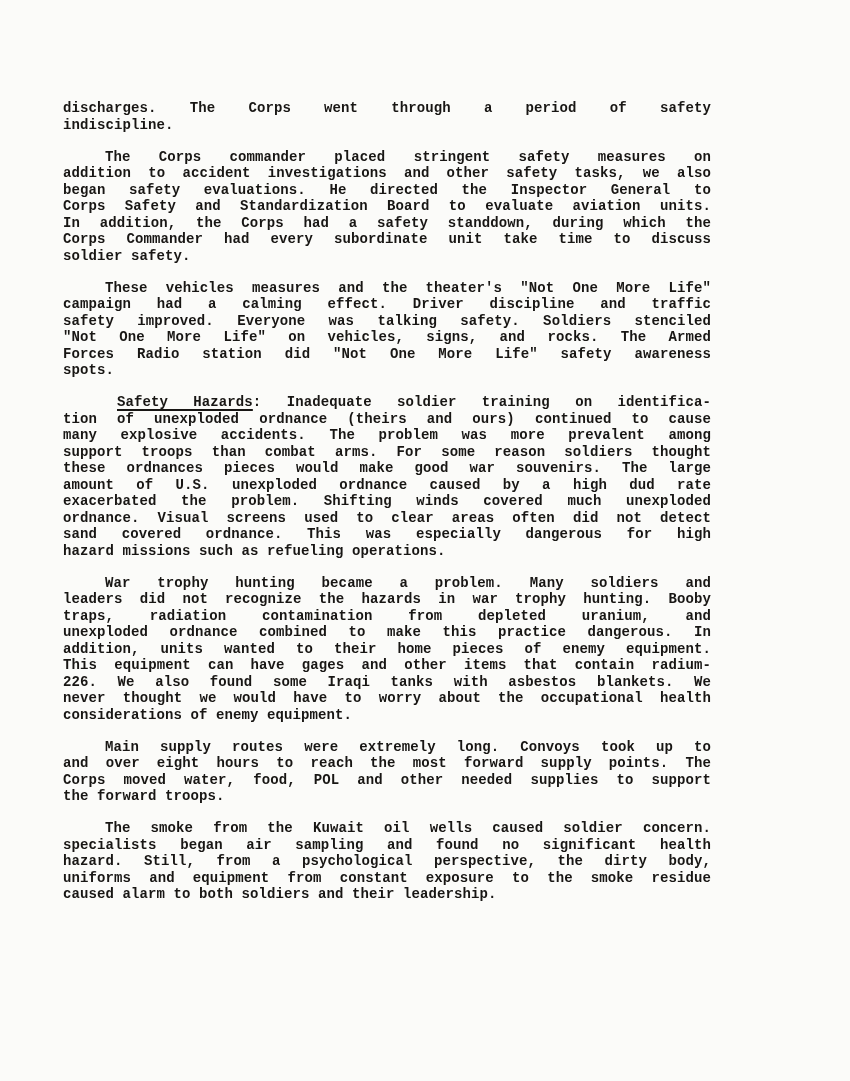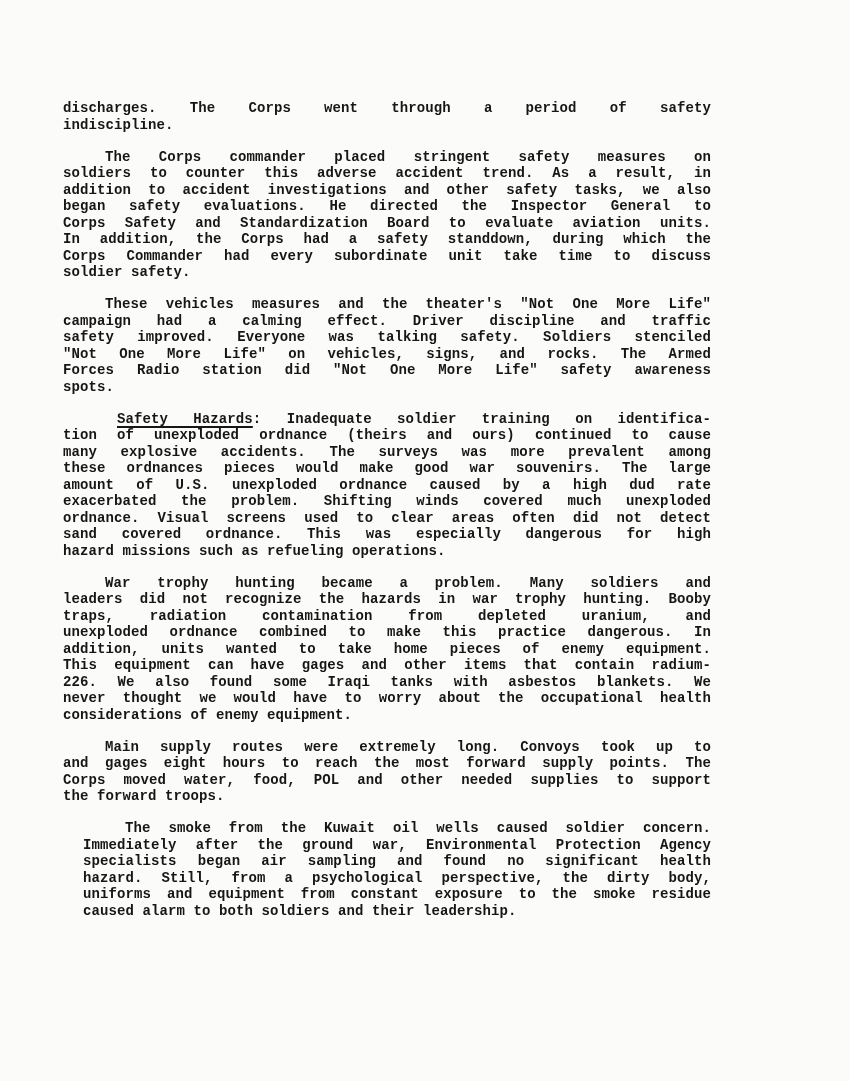--- a/index.html
+++ b/index.html
@@ -19,21 +19,21 @@
     left: 63px;
     top: 100px;
     width: 648px;
     height: 846px;            
     overflow: hidden;
     font-size: 14px;
     line-height: 16.5px;
     letter-spacing: 0.1px;
   }
   .paragraph { margin-bottom: 15.5px; }
-  .paragraph:last-child { margin-bottom: 0; margin-left: 20px; }
+  .paragraph:last-child { margin-bottom: 0; }
   .line {
     text-align: justify;
     text-align-last: justify;
   }
   .line.indent { text-indent: 42px; }
   .line.para-end {
     text-align: right;
     text-align-last: left;
   }
   .underlined {
@@ -47,66 +47,65 @@
 <body>
 
 <div class="page" style="background: rgb(251, 251, 249); color: rgb(24, 22, 20);">
   <div class="text-block">
       <div class="paragraph">
         <div class="line"><span>discharges.  The Corps went through a period of safety</span></div>
         <div class="line para-end"><span>indiscipline.</span></div>
       </div>
       <div class="paragraph">
         <div class="line indent"><span>The Corps commander placed stringent safety measures on</span></div>
-        <div class="line"><span>soldiers to counter this adverse accident trend.  As a result, in</span></div>
         <div class="line"><span>addition to accident investigations and other safety tasks, we also</span></div>
         <div class="line"><span>began safety evaluations.  He directed the Inspector General to</span></div>
         <div class="line"><span>Corps Safety and Standardization Board to evaluate aviation units.</span></div>
         <div class="line"><span>In addition, the Corps had a safety standdown, during which the</span></div>
         <div class="line"><span>Corps Commander had every subordinate unit take time to discuss</span></div>
         <div class="line para-end"><span>soldier safety.</span></div>
       </div>
       <div class="paragraph">
         <div class="line indent"><span>These vehicles measures and the theater's "Not One More Life"</span></div>
         <div class="line"><span>campaign had a calming effect.  Driver discipline and traffic</span></div>
         <div class="line"><span>safety improved.  Everyone was talking safety.  Soldiers stenciled</span></div>
         <div class="line"><span>"Not One More Life" on vehicles, signs, and rocks.  The Armed</span></div>
         <div class="line"><span>Forces Radio station did "Not One More Life" safety awareness</span></div>
         <div class="line para-end"><span>spots.</span></div>
       </div>
       <div class="paragraph">
         <div class="line indent"><span class="underlined">Safety Hazards</span><span>:  Inadequate soldier training on identifica-</span></div>
         <div class="line"><span>tion of unexploded ordnance (theirs and ours) continued to cause</span></div>
-        <div class="line"><span>many explosive accidents.  The surveys was more prevalent among</span></div>
+        <div class="line"><span>many explosive accidents.  The problem was more prevalent among</span></div>
+        <div class="line"><span>support troops than combat arms.  For some reason soldiers thought</span></div>
         <div class="line"><span>these ordnances pieces would make good war souvenirs.  The large</span></div>
         <div class="line"><span>amount of U.S. unexploded ordnance caused by a high dud rate</span></div>
         <div class="line"><span>exacerbated the problem.  Shifting winds covered much unexploded</span></div>
         <div class="line"><span>ordnance.  Visual screens used to clear areas often did not detect</span></div>
         <div class="line"><span>sand covered ordnance.  This was especially dangerous for high</span></div>
         <div class="line para-end"><span>hazard missions such as refueling operations.</span></div>
       </div>
       <div class="paragraph">
         <div class="line indent"><span>War trophy hunting became a problem.  Many soldiers and</span></div>
         <div class="line"><span>leaders did not recognize the hazards in war trophy hunting.  Booby</span></div>
         <div class="line"><span>traps, radiation contamination from depleted uranium, and</span></div>
         <div class="line"><span>unexploded ordnance combined to make this practice dangerous.  In</span></div>
-        <div class="line"><span>addition, units wanted to take home pieces of enemy equipment.</span></div>
+        <div class="line"><span>addition, units wanted to their home pieces of enemy equipment.</span></div>
         <div class="line"><span>This equipment can have gages and other items that contain radium-</span></div>
         <div class="line"><span>226.  We also found some Iraqi tanks with asbestos blankets.  We</span></div>
         <div class="line"><span>never thought we would have to worry about the occupational health</span></div>
         <div class="line para-end"><span>considerations of enemy equipment.</span></div>
       </div>
       <div class="paragraph">
         <div class="line indent"><span>Main supply routes were extremely long.  Convoys took up to</span></div>
-        <div class="line"><span>and gages eight hours to reach the most forward supply points.  The</span></div>
+        <div class="line"><span>and over eight hours to reach the most forward supply points.  The</span></div>
         <div class="line"><span>Corps moved water, food, POL and other needed supplies to support</span></div>
         <div class="line para-end"><span>the forward troops.</span></div>
       </div>
       <div class="paragraph">
         <div class="line indent"><span>The smoke from the Kuwait oil wells caused soldier concern.</span></div>
-        <div class="line"><span>Immediately after the ground war, Environmental Protection Agency</span></div>
         <div class="line"><span>specialists began air sampling and found no significant health</span></div>
         <div class="line"><span>hazard.  Still, from a psychological perspective, the dirty body,</span></div>
         <div class="line"><span>uniforms and equipment from constant exposure to the smoke residue</span></div>
         <div class="line para-end"><span>caused alarm to both soldiers and their leadership.</span></div>
       </div>
     </div>
 </div>
 
 </body></html>

